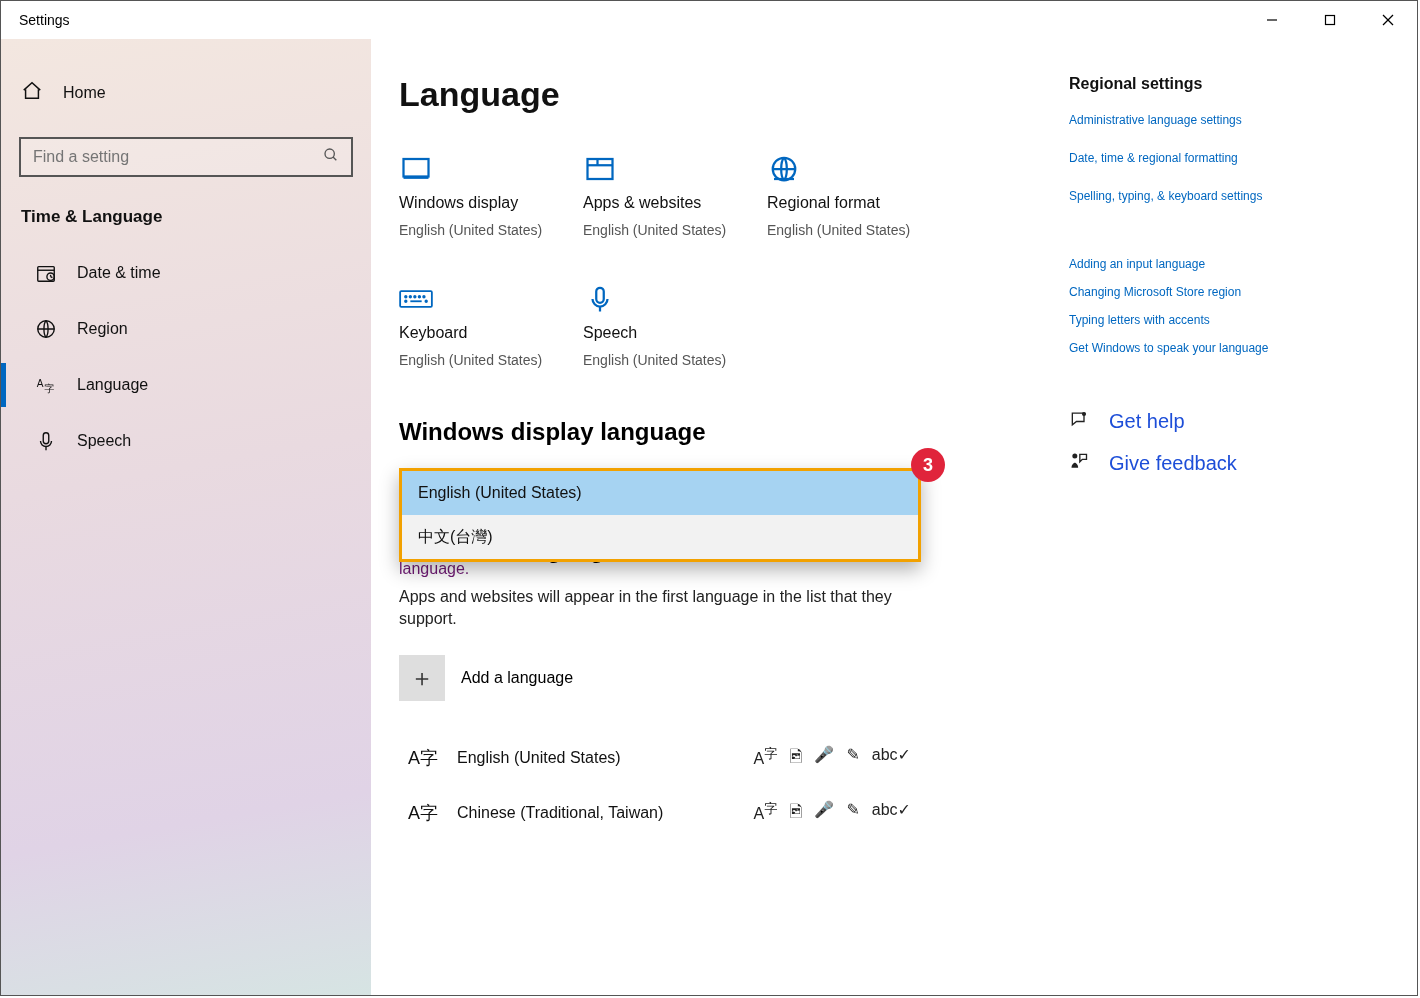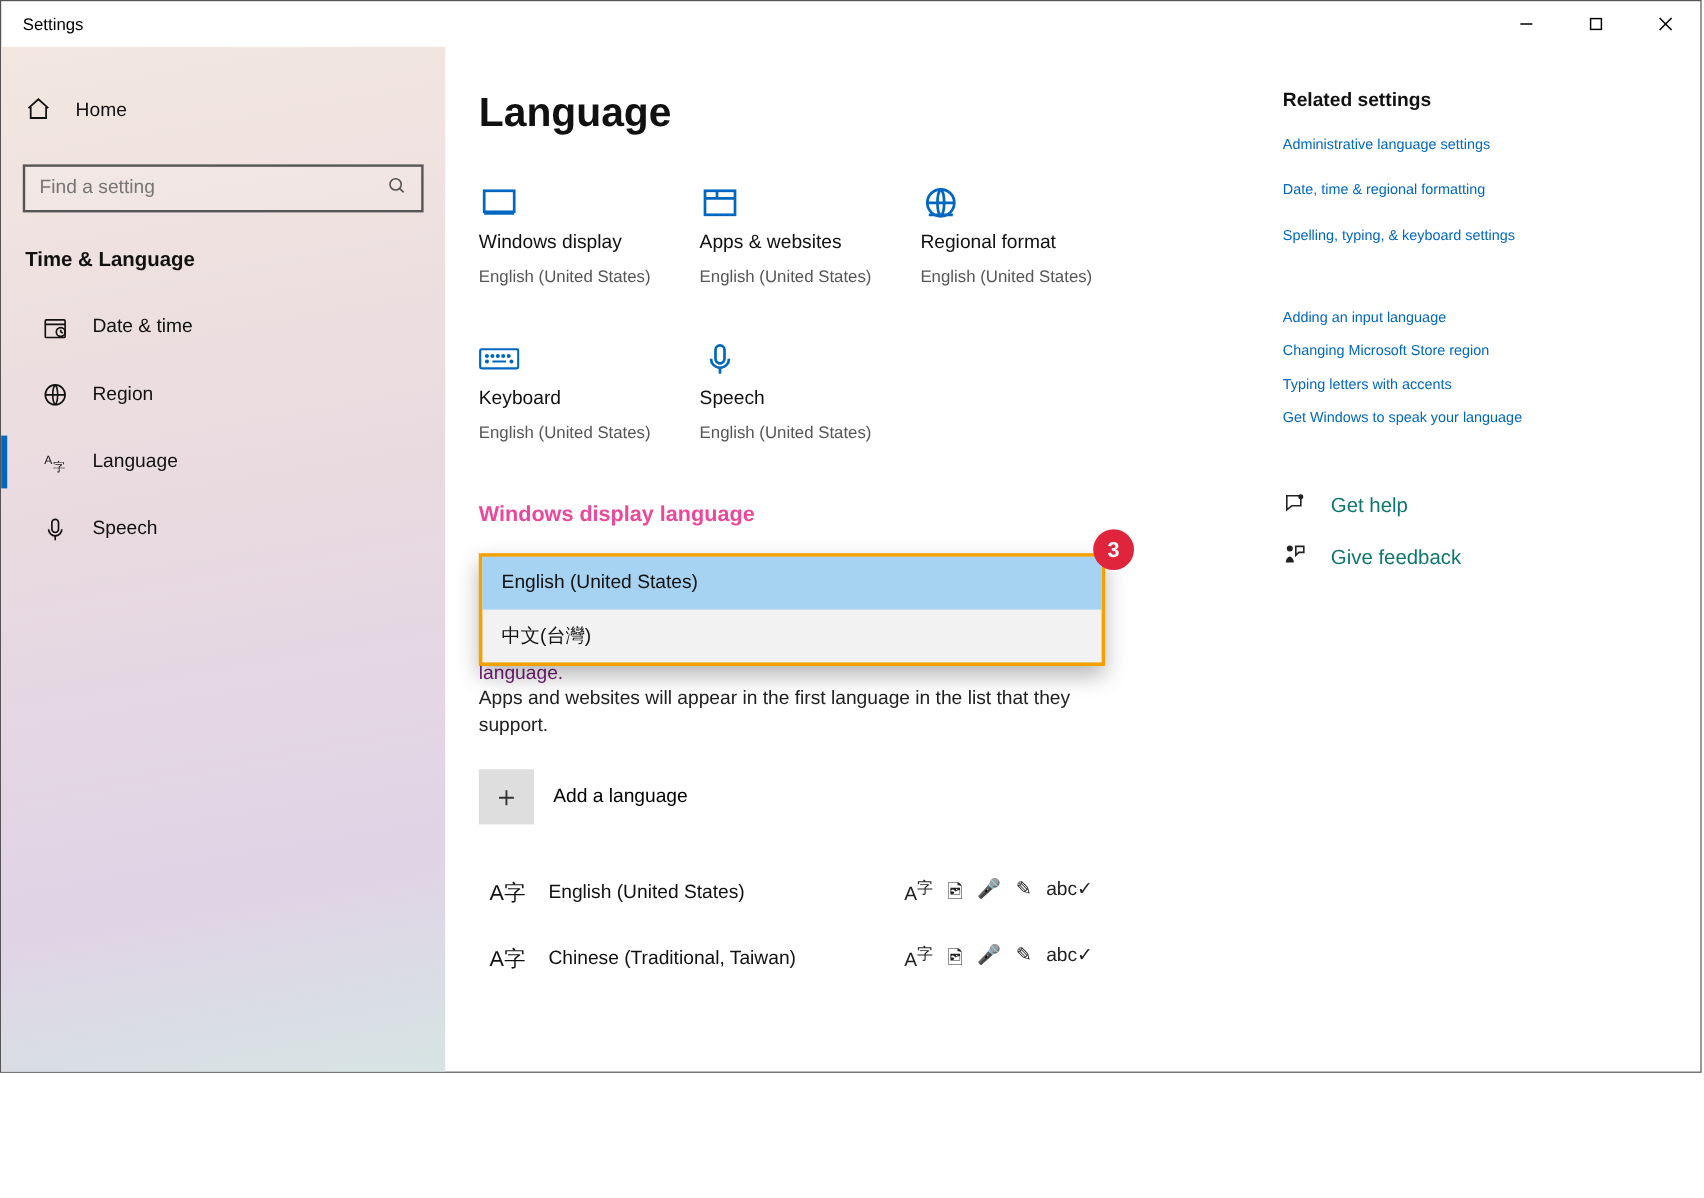--- a/index.html
+++ b/index.html
@@ -1,17 +1,17 @@
 <!DOCTYPE html>
 <html><head>
 <meta charset="utf-8">
 <style>
   * { box-sizing: border-box; margin: 0; padding: 0; font-family: "Segoe UI", Tahoma, sans-serif; }
   html, body { width: 1420px; height: 998px; overflow: hidden; background: #fff; }
-  .window { width: 1418px; height: 894px; border: 1px solid #555; position: relative; display: flex; flex-direction: column; }
+  .window { width: 1418px; height: 996px; border: 1px solid #555; position: relative; display: flex; flex-direction: column; }
   
   .titlebar { height: 38px; display: flex; align-items: center; justify-content: space-between; padding-left: 18px; }
   .titlebar .title { font-size: 14px; color: #000; }
   .win-controls { display: flex; }
   .win-btn { width: 58px; height: 38px; display: flex; align-items: center; justify-content: center; font-size: 14px; color: #000; }
   .win-btn svg { display: block; }
   
   .body { flex: 1; display: flex; min-height: 0; }
   .sidebar { width: 370px; background: linear-gradient(170deg, #f3e7e0 0%, #e9dae0 45%, #e0d3e6 80%, #d6e4e3 100%); padding-top: 32px; position: relative; }
   .home-row { display: flex; align-items: center; gap: 20px; padding: 0 20px; height: 44px; font-size: 16px; color: #111; margin-bottom: 22px; }
@@ -26,21 +26,21 @@
   .main { flex: 1; display: flex; padding: 36px 28px 0 28px; min-width: 0; }
   .content { flex: 1; min-width: 0; }
   .side-col { width: 340px; padding-left: 20px; }
   h1.page-title { font-size: 34px; font-weight: 600; color: #111; margin-bottom: 34px; }
   .tile-grid { display: grid; grid-template-columns: repeat(3, 180px); column-gap: 4px; row-gap: 40px; margin-bottom: 50px; }
   .tile { display: flex; flex-direction: column; gap: 10px; }
   .tile .ticon { color: #0067c0; height: 36px; display: flex; align-items: flex-end; }
   .tile .ticon svg { width: 34px; height: 30px; }
   .tile .tlabel { font-size: 16px; color: #111; }
   .tile .tsub { font-size: 14px; color: #555; }
-  h2.section { font-size: 18px; font-weight: 600; color: #ec4899; margin-bottom: 22px; }
+  h2.section { font-size: 24px; font-weight: 600; color: #000000; margin-bottom: 22px; }
   .dropdown-wrap { position: relative; width: 522px; margin-bottom: 90px; }
   .dropdown-list { border: 3px solid #f2a100; box-shadow: 0 8px 18px rgba(0,0,0,0.3); background: #f2f2f2; position: absolute; top: 0; left: 0; right: 0; z-index: 5; }
   .dd-opt { height: 44px; display: flex; align-items: center; padding: 0 16px; font-size: 16px; color: #111; }
   .dd-opt.sel { background: #a6d3f2; }
   .hint-under { position: absolute; top: 92px; left: 0; font-size: 16px; color: #701a75; }
   .badge { position: absolute; top: -20px; right: -24px; width: 34px; height: 34px; border-radius: 50%; background: #e0243b; color: #fff; display: flex; align-items: center; justify-content: center; font-size: 18px; font-weight: 600; z-index: 6; }
   .pref-desc { font-size: 16px; color: #222; width: 520px; line-height: 1.4; margin-bottom: 24px; }
   .add-lang { display: flex; align-items: center; gap: 16px; margin-bottom: 30px; }
   .add-btn { width: 46px; height: 46px; background: #dedede; display: flex; align-items: center; justify-content: center; font-size: 24px; color: #333; }
   .lang-row { display: flex; align-items: center; justify-content: space-between; width: 520px; padding: 14px 8px; }
@@ -48,21 +48,21 @@
   .lang-glyph { width: 32px; text-align: center; font-size: 18px; color: #111; }
   .lang-name { font-size: 16px; color: #111; }
   .lang-icons { display: flex; gap: 12px; color: #222; }
   .lang-icons span { font-size: 16px; }
   
   .side-title { font-size: 16px; font-weight: 600; color: #111; margin-bottom: 20px; }
   .side-link { display: block; font-size: 12px; color: #0067c0; margin-bottom: 24px; text-decoration: none; }
   .side-sep { height: 30px; }
   .help-row { display: flex; align-items: center; gap: 18px; margin-bottom: 18px; }
   .help-row .hicon { width: 22px; color: #222; }
-  .help-row a { font-size: 17px; color: #0f766e; text-decoration: none; }
+  .help-row a { font-size: 20px; color: #1d4ed8; text-decoration: none; }
 </style>
 </head>
 <body>
 
 <div class="window">
 
   <div class="titlebar">
     <span class="title">Settings</span>
     <div class="win-controls">
       <div class="win-btn">
@@ -253,21 +253,21 @@
             <span>🖻</span>
             <span>🎤</span>
             <span>✎</span>
             <span>abc✓</span>
           </div>
         </div>
 
       </div>
 
       <div class="side-col">
-        <div class="side-title">Related settings</div>
+        <div class="side-title">Regional settings</div>
         <a class="side-link">Administrative language settings</a>
         <a class="side-link">Date, time &amp; regional formatting</a>
         <a class="side-link">Spelling, typing, &amp; keyboard settings</a>
 
         <div class="side-sep"></div>
         <a class="side-link" style="margin-bottom:14px">Adding an input language</a>
         <a class="side-link" style="margin-bottom:14px">Changing Microsoft Store region</a>
         <a class="side-link" style="margin-bottom:14px">Typing letters with accents</a>
         <a class="side-link">Get Windows to speak your language</a>
 

